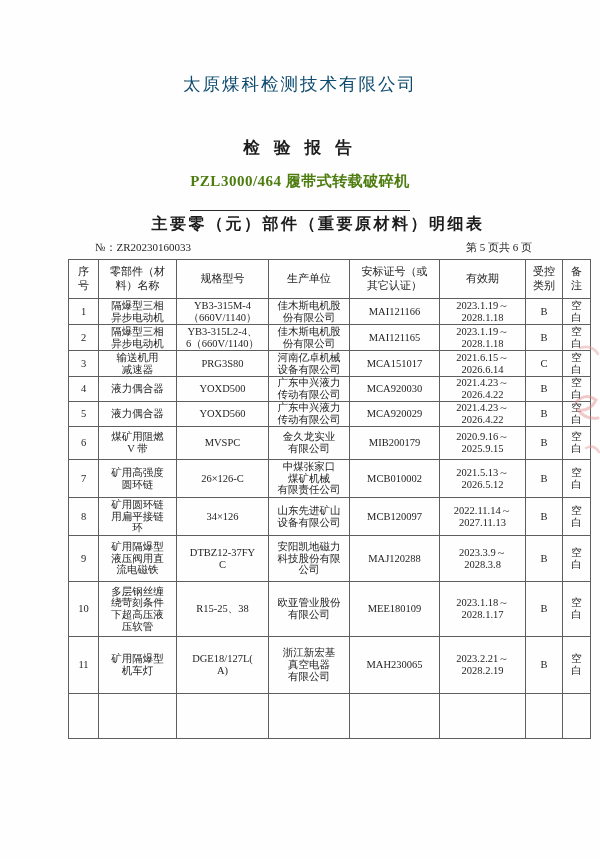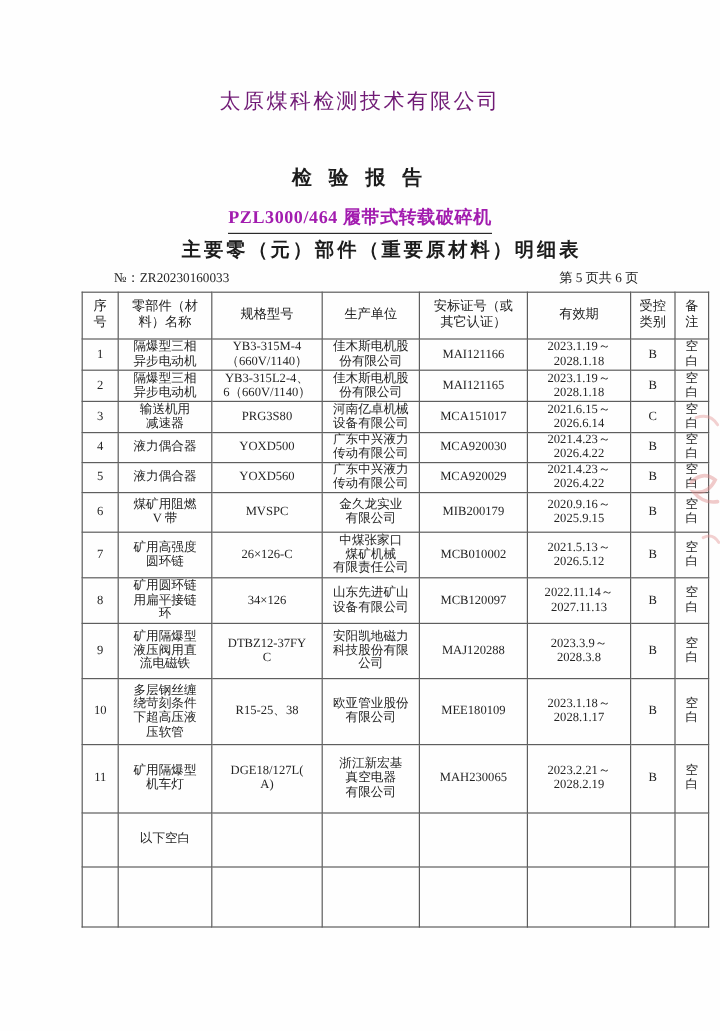--- a/index.html
+++ b/index.html
@@ -11,42 +11,42 @@
     overflow:hidden;
     font-family:"Liberation Serif","DejaVu Serif",serif;
     color:#212121;
     box-sizing:border-box;
     padding-top:72px;
   }
   .company{
     text-align:center;
     font-size:17.5px;
     letter-spacing:2px;
-    color:#701a75;
+    color:#0c4a6e;
   }
   .report-title{
     text-align:center;
     font-size:16.5px;
     font-weight:700;
     letter-spacing:5px;
     margin-top:41px;
     color:#1c1c1c;
   }
   .machine-line{
     text-align:center;
     margin-top:13px;
   }
   .machine-line span{
     display:inline-block;
     font-size:15px;
     font-weight:700;
     letter-spacing:0.5px;
     border-bottom:1.5px solid #2a2a2a;
-    padding-bottom:3px;
-    color:#a21caf;
+    padding-bottom:19px;
+    color:#4d7c0f;
   }
   .subtitle{
     text-align:center;
     font-size:16px;
     font-weight:700;
     letter-spacing:2.5px;
     margin-top:3px;
     color:#1c1c1c;
     padding-left:36px;
   }
@@ -334,30 +334,20 @@
 有限公司</td>
     <td>MAH230065</td>
     <td>2023.2.21～
 2028.2.19</td>
     <td>B</td>
     <td>空
 白</td>
   </tr>
 
 
-  <tr>
-    <td></td>
-    <td>以下空白</td>
-    <td></td>
-    <td></td>
-    <td></td>
-    <td></td>
-    <td></td>
-    <td></td>
-  </tr>
 
   <tr>
     <td></td>
     <td></td>
     <td></td>
     <td></td>
     <td></td>
     <td></td>
     <td></td>
     <td></td>

